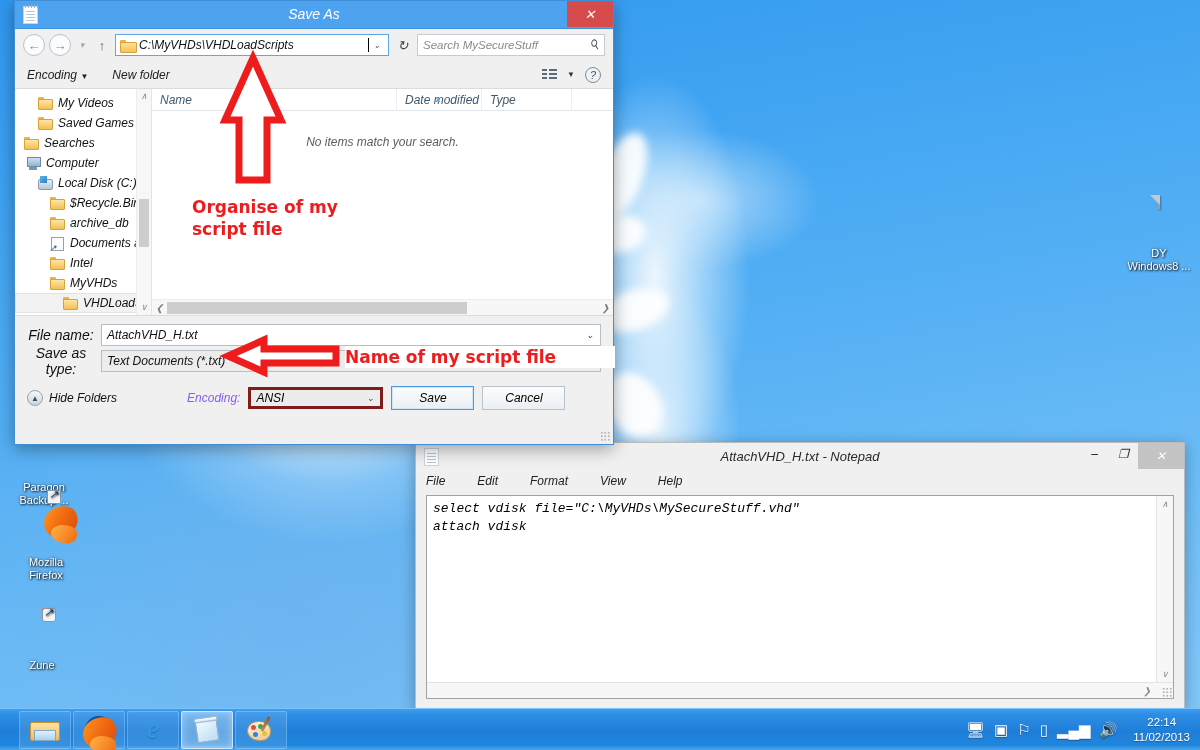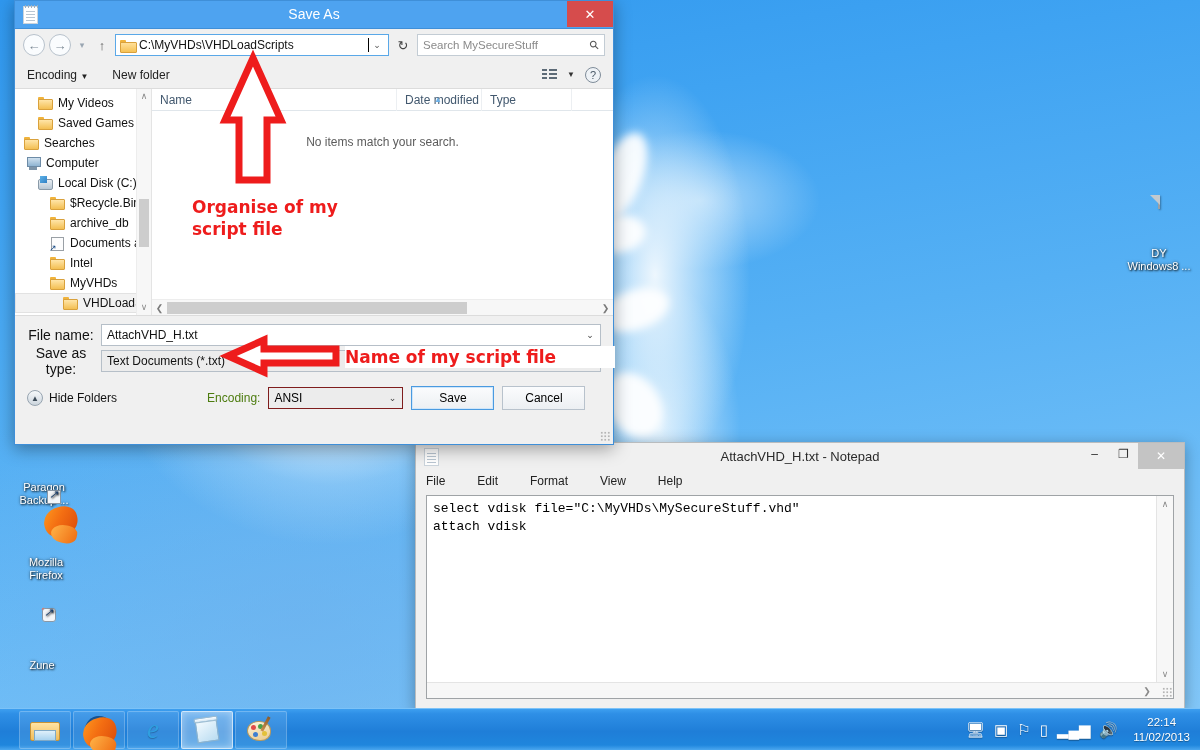--- a/index.html
+++ b/index.html
@@ -68,21 +68,21 @@
      border:1px solid transparent; border-radius:2px; }
   .tb-btn.active { background:rgba(255,255,255,.33); border-color:rgba(255,255,255,.65);
      box-shadow:inset 0 0 8px rgba(255,255,255,.4); }
   .tb-btn:not(.active){ background:rgba(255,255,255,.10); border-color:rgba(255,255,255,.22); }
   #tray { margin-left:auto; display:flex; align-items:center; gap:9px; padding-right:10px; color:#fff; }
   #tray .ticon { font-size:15px; line-height:1; text-shadow:0 1px 1px rgba(0,0,0,.35); }
   #clock { text-align:center; font-size:11.5px; line-height:15px; color:#fff; padding-left:6px;
      text-shadow:0 1px 1px rgba(0,0,0,.35); }
 
   
-  .win { position:absolute; }
+  .win { position:absolute;font-style:italic; }
 
   
   #saveas {
     left:14px; top:0; width:600px; height:445px;
     background:#f0f0f0; border:1px solid #3f8fd8;
     box-shadow:0 4px 16px rgba(0,0,0,.35);
   }
   #saveas .titlebar {
     height:28px; background:#4ea3f0; position:relative; color:#fff;
     border-bottom:1px solid #3f8fd8;
@@ -172,22 +172,22 @@
   .frow { display:flex; align-items:center; height:22px; margin-bottom:4px; }
   .frow label { width:74px; text-align:center; padding-right:6px; font-size:14px; color:#111; }
   .combo { flex:1; height:22px; background:#fff; border:1px solid #b6bfc8; display:flex; align-items:center;
      padding:0 2px 0 5px; font-size:12px; color:#111; position:relative; }
   .combo.grey { background:#ececec; }
   .combo .dd { margin-left:auto; width:16px; text-align:center; color:#444; font-size:9px; }
   .btnrow { display:flex; align-items:center; padding:10px 12px 0 12px; background:#f0f0f0; gap:8px; }
   .hidefolders { display:flex; align-items:center; gap:6px; font-size:12px; color:#111; }
   .circle-up { width:16px;height:16px;border-radius:50%;background:linear-gradient(180deg,#f6f9fb,#ccd5dd);
      border:1px solid #97a4b0; color:#3c4b58; font-size:8px; display:flex; align-items:center; justify-content:center; }
-  .enc-label { margin-left:82px; font-size:12px; color:#4d7c0f; }
-  .enc-combo { width:135px; height:22px; background:#ececec; border:1px solid #7f1d1d; display:flex;
+  .enc-label { margin-left:62px; font-size:12px; color:#8b5cf6; }
+  .enc-combo { width:135px; height:22px; background:#ececec; border:3px solid #7f1d1d; display:flex;
      align-items:center; padding:0 2px 0 5px; font-size:12px; }
   .dlg-btn { width:83px; height:24px; font-size:12px; display:flex; align-items:center; justify-content:center;
      background:linear-gradient(180deg,#fbfcfd,#eceff2); border:1px solid #b8c2cc; }
   .dlg-btn.def { border:1px solid #4a9ae0; box-shadow:0 0 0 1px #cfe6fa inset; }
   .grip { position:absolute; right:3px; bottom:3px; width:10px; height:10px;
      background:radial-gradient(circle,#b5b5b5 1px, transparent 1.2px) 0 0/3.5px 3.5px; }
 
   
   #notepad { left:415px; top:442px; width:770px; height:268px;
      background:#f0f0f0; border:1px solid #b9bcbe; box-shadow:0 3px 14px rgba(0,0,0,.3); }

